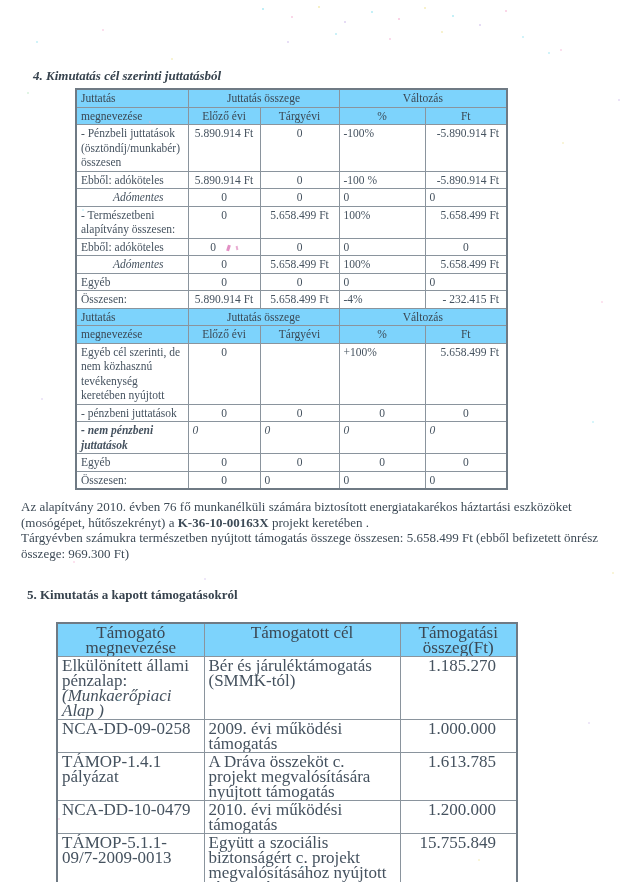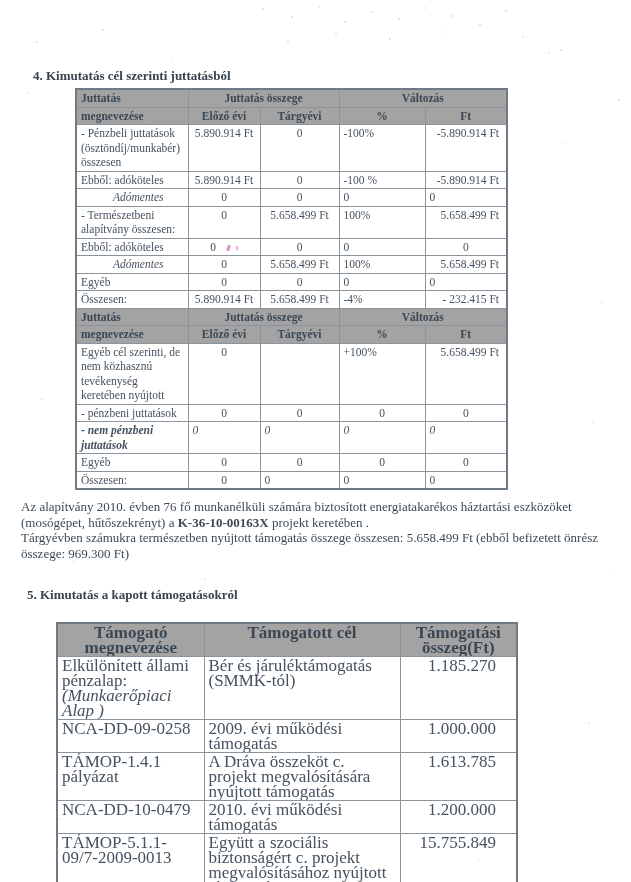--- a/index.html
+++ b/index.html
@@ -23,35 +23,35 @@
       171px 58px rgba(240,230,160,.45), 618px 99px rgba(205,185,235,.4), 27px 92px rgba(180,230,190,.4),
       149px 121px rgba(245,175,210,.35), 82px 209px rgba(140,225,240,.35), 562px 142px rgba(240,230,160,.4),
       601px 301px rgba(245,175,210,.35), 41px 398px rgba(205,185,235,.35), 592px 421px rgba(140,225,240,.35),
       73px 561px rgba(245,175,210,.35), 612px 572px rgba(240,230,160,.4), 118px 699px rgba(140,225,240,.35),
       588px 722px rgba(205,185,235,.35), 58px 818px rgba(245,175,210,.35), 302px 866px rgba(140,225,240,.35),
       478px 859px rgba(240,230,160,.4), 204px 578px rgba(205,185,235,.35), 548px 52px rgba(140,225,240,.4);
   }
   h2{
     font-size:13px;line-height:16px;font-weight:bold;margin:0;color:#37434e;
   }
-  .h4{margin:68px 12px 4px 33px;}
+  .h4{margin:68px 12px 4px 33px;font-style:italic;}
   .h5{margin:26px 0 0 27px;}
   table{border-collapse:collapse;table-layout:fixed;}
   .t1{margin-left:75px;width:431px;border:2px solid #6f7a84;}
   .t2{margin:19px 0 0 56px;width:460px;border:2px solid #6f7a84;}
   td,th{
     border:1px solid #8a949d;
     padding:1px 4px;
     vertical-align:top;
     font-size:11.5px;line-height:14.5px;
     font-weight:normal;text-align:left;
     overflow:hidden;color:#45525f;
   }
   .t2 td,.t2 th{font-size:17px;line-height:15px;}
-  .hdr{background:#a3a3a3;font-weight:bold;color:#3b4854;}
+  .hdr{background:#7dd3fc;font-weight:normal;color:#3b4854;}
   .ctr{text-align:center;}
   .rgt{text-align:right;padding-right:7px;}
   .ind{padding-left:36px;font-style:italic;}
   .ital{font-style:italic;}
   .amount{text-align:right;padding-right:20px;}
   .notes{
     margin:9px 0 0 21px;width:582px;
     font-size:13px;line-height:15.5px;color:#3d4a56;
   }
   .notes p{margin:0;}

